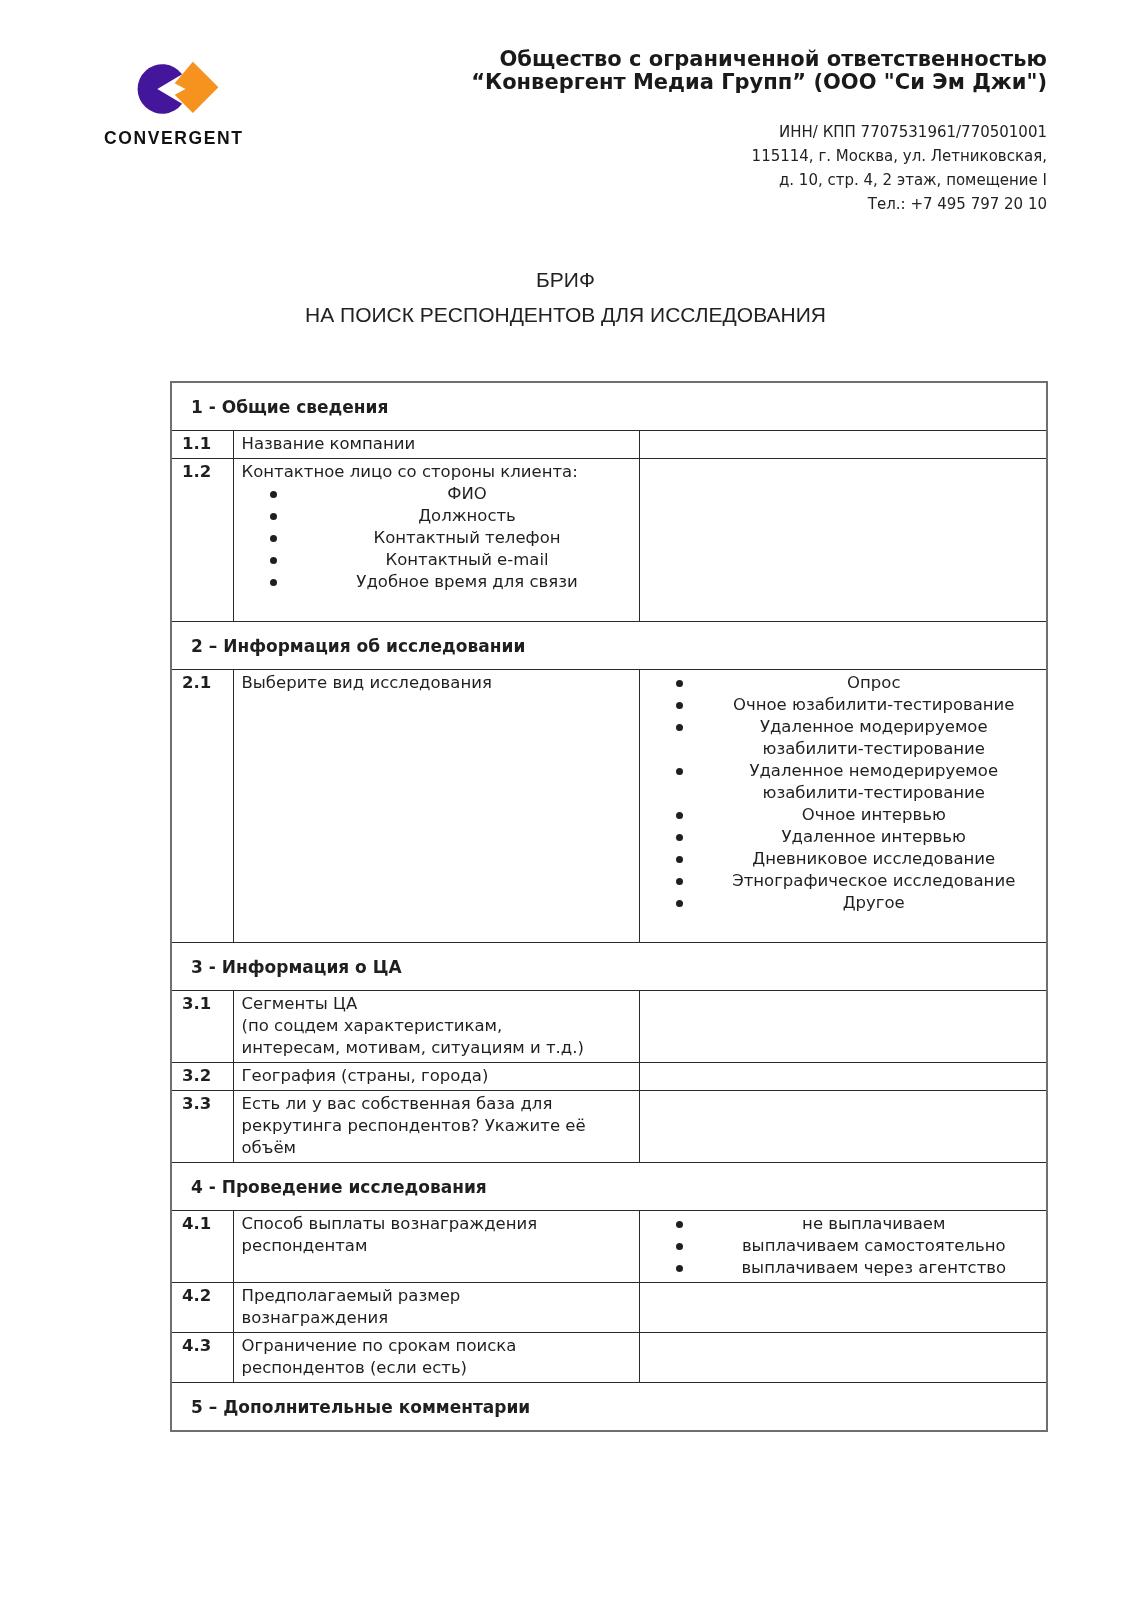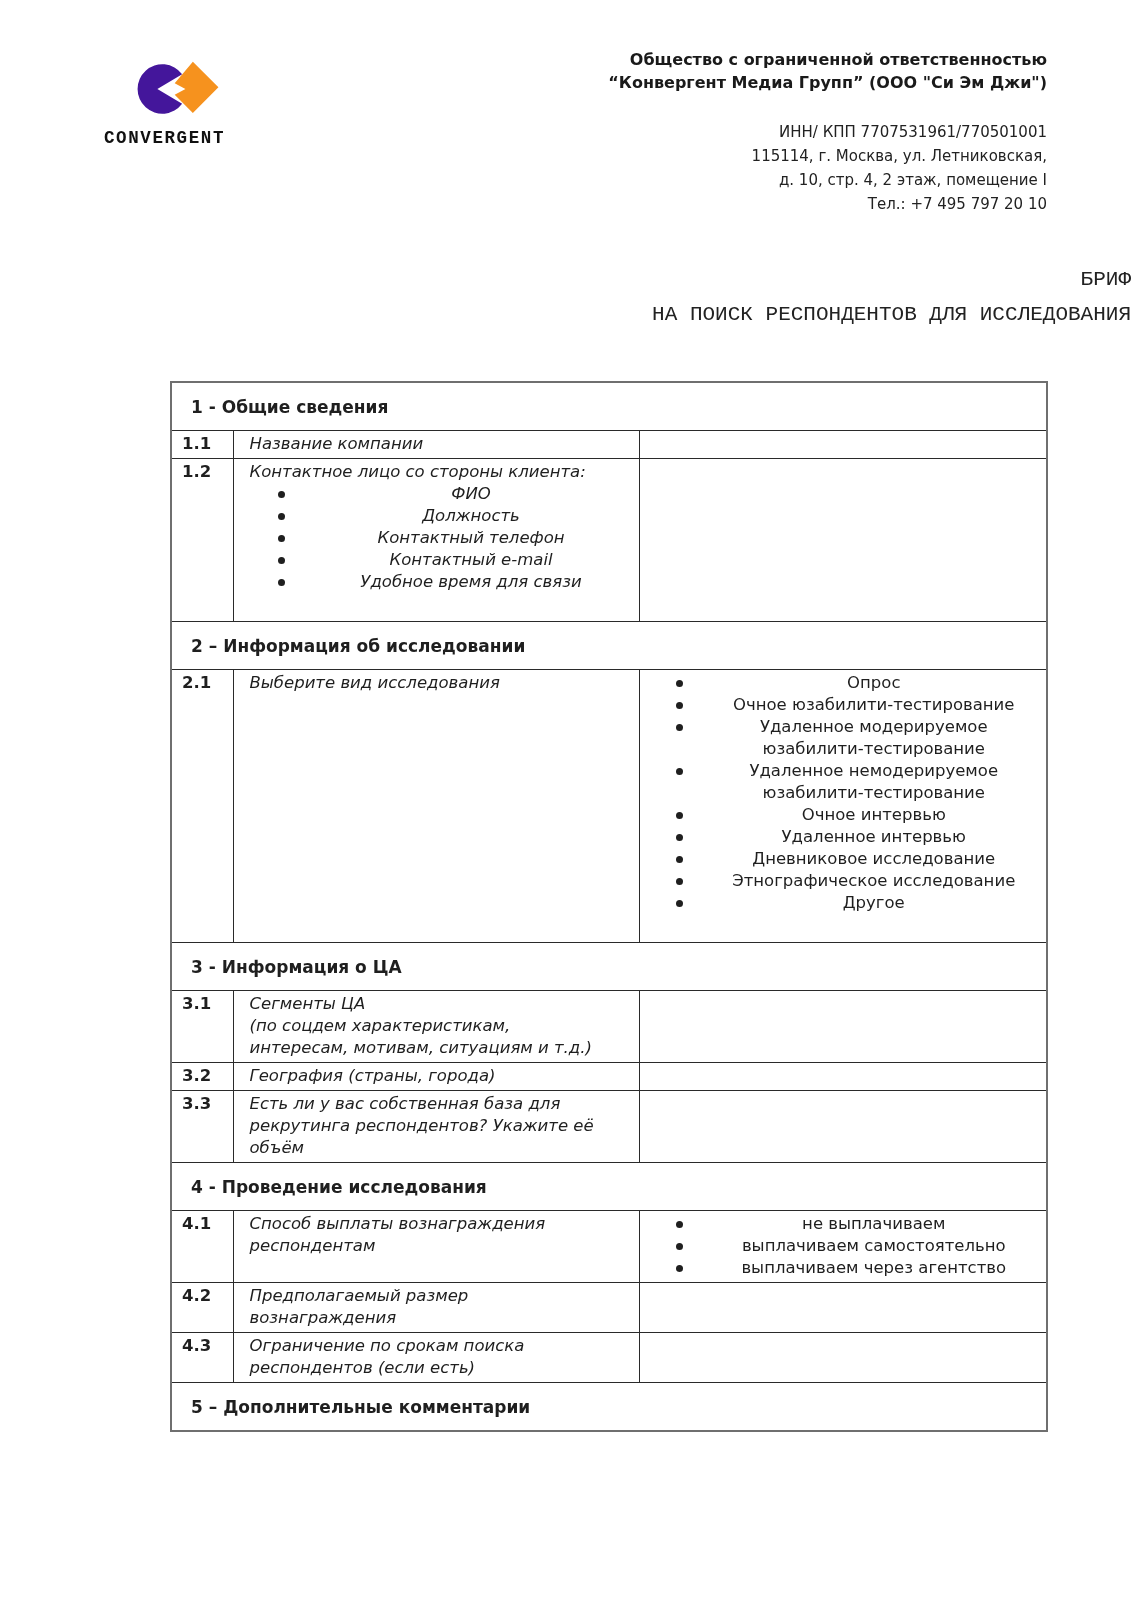--- a/index.html
+++ b/index.html
@@ -13,49 +13,49 @@
   }
   
   .header {
     display:flex; justify-content:space-between; align-items:flex-start;
     padding:46px 84px 0 104px;
   }
   .logo-block { width:180px; }
   .logo-mark { display:block; margin:10px 0 0 26px; width:96px; height:66px; }
   .logo-wordmark {
     margin-top:6px;
-    font-family:Liberation Mono, monospace;
+    font-family:Liberation Sans, sans-serif;
     font-weight:bold; font-size:17.5px; letter-spacing:1.6px; color:#111;
     white-space:nowrap;
   }
   .header-right { text-align:right; padding-top:2px; }
-  .company-name { font-weight:bold; font-size:16px; line-height:23px; color:#1a1a1a; }
+  .company-name { font-weight:bold; font-size:21px; line-height:23px; color:#1a1a1a; }
   .company-details { margin-top:26px; font-size:15px; line-height:24px; color:#222; }
   
   .doc-title {
-    margin-top:46px; text-align:right;
-    font-family:Liberation Mono, monospace;
+    margin-top:46px; text-align:center;
+    font-family:Liberation Sans, sans-serif;
     font-size:21px; line-height:35px; color:#222;
   }
   
   .form-table {
     margin:49px 0 0 170px;
     border-collapse:collapse;
     table-layout:fixed;
     width:878px;
     border:2px solid #6f6f6f;
     font-size:16.5px; line-height:22px;
   }
   .form-table td { border:1px solid #2a2a2a; vertical-align:top; }
   td.sec-cell {
     font-weight:bold; font-size:17px;
     padding:13px 8px 12px 19px;
   }
   td.num { padding:2px 4px 2px 10px;font-weight:bold; }
-  td.q   { padding:2px 8px 3px 16px;font-style:italic; }
+  td.q   { padding:2px 8px 3px 8px; }
   td.a   { padding:2px 8px 3px 8px; }
   .q-text { max-width:392px; }
   ul.blist { margin:0; padding:0; list-style:none;text-align:center; }
   ul.blist li { position:relative; padding-left:62px; }
   ul.blist li::before {
     content:""; position:absolute; left:28px; top:7.5px;
     width:7px; height:7px; border-radius:50%; background:#1f1f1f;
   }
   .pad-b { padding-bottom:28px !important; }
 </style>

